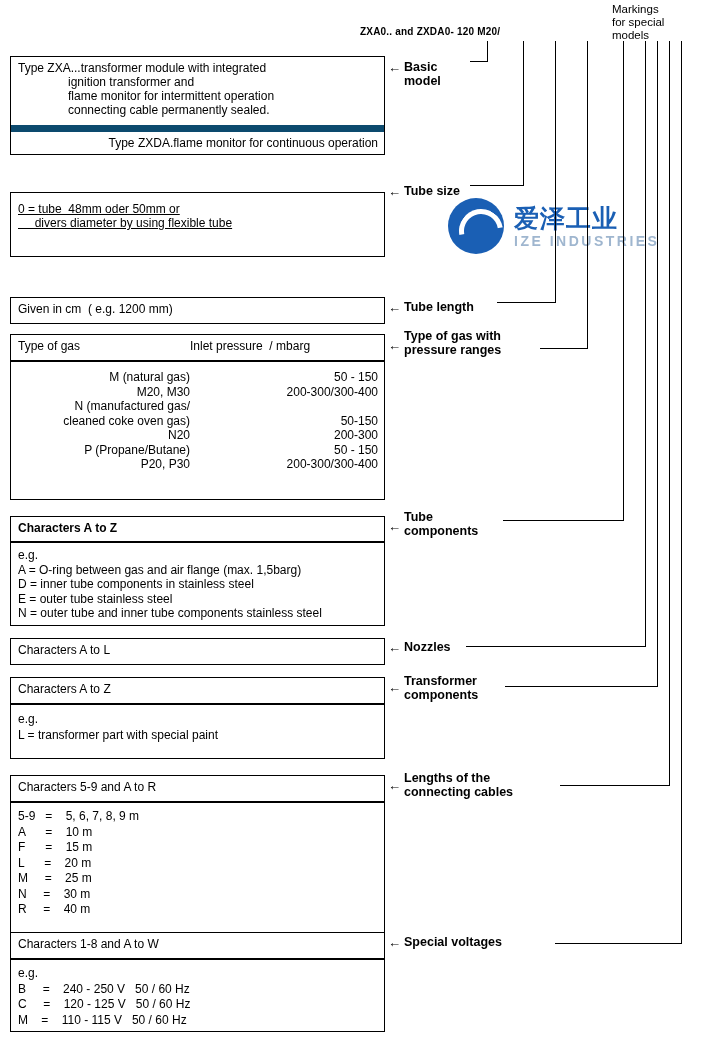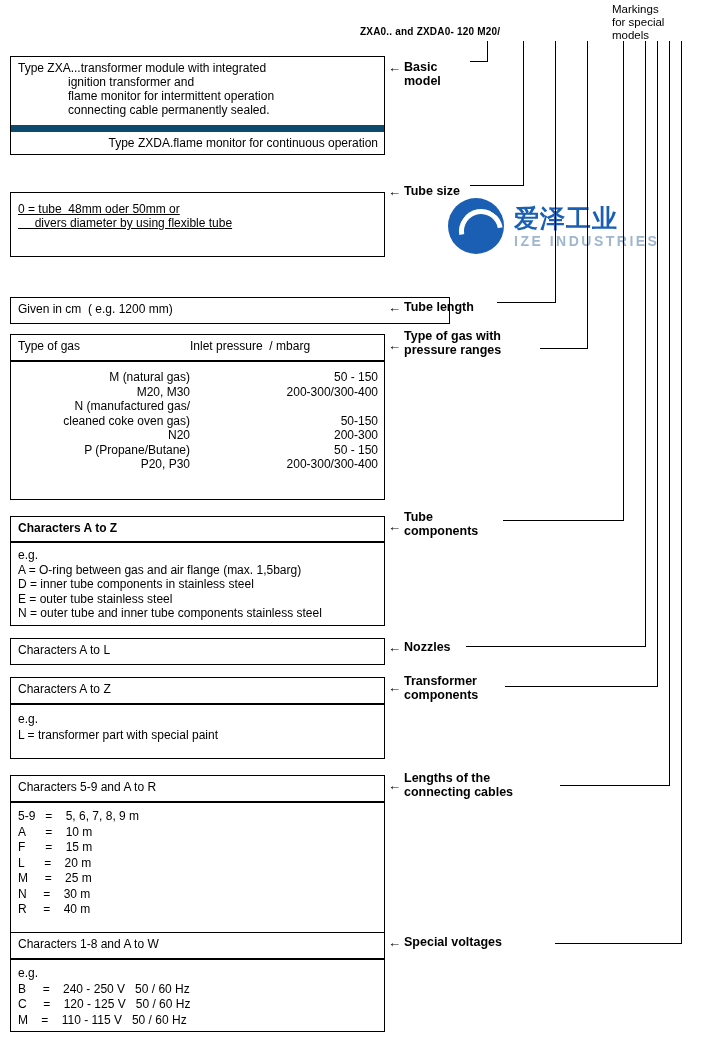--- a/index.html
+++ b/index.html
@@ -164,21 +164,21 @@
   <div class="callout" style="left:404px; top:60px;">Basic
 model</div>
 
   <div class="box" style="left:10px; top:192px; width:375px; height:65px;text-decoration:underline;">
     <div class="cell" style="padding-top:9px;">0 = tube  48mm oder 50mm or
      divers diameter by using flexible tube</div>
   </div>
   <div class="arrow" style="left:388px; top:185px;">←</div>
   <div class="callout" style="left:404px; top:184px;">Tube size</div>
 
-  <div class="box" style="left:10px; top:297px; width:440px; height:27px;">
+  <div class="box" style="left:10px; top:297px; width:375px; height:27px;">
     <div class="cell">Given in cm  ( e.g. 1200 mm)</div>
   </div>
   <div class="arrow" style="left:388px; top:301px;">←</div>
   <div class="callout" style="left:404px; top:300px;">Tube length</div>
 
   <div class="box" style="left:10px; top:334px; width:375px; height:27px;">
     <div class="cell" style="display:flex;">
       <span class="tbl-c1">Type of gas</span>
       <span class="tbl-c2">Inlet pressure  / mbarg</span>
     </div>

